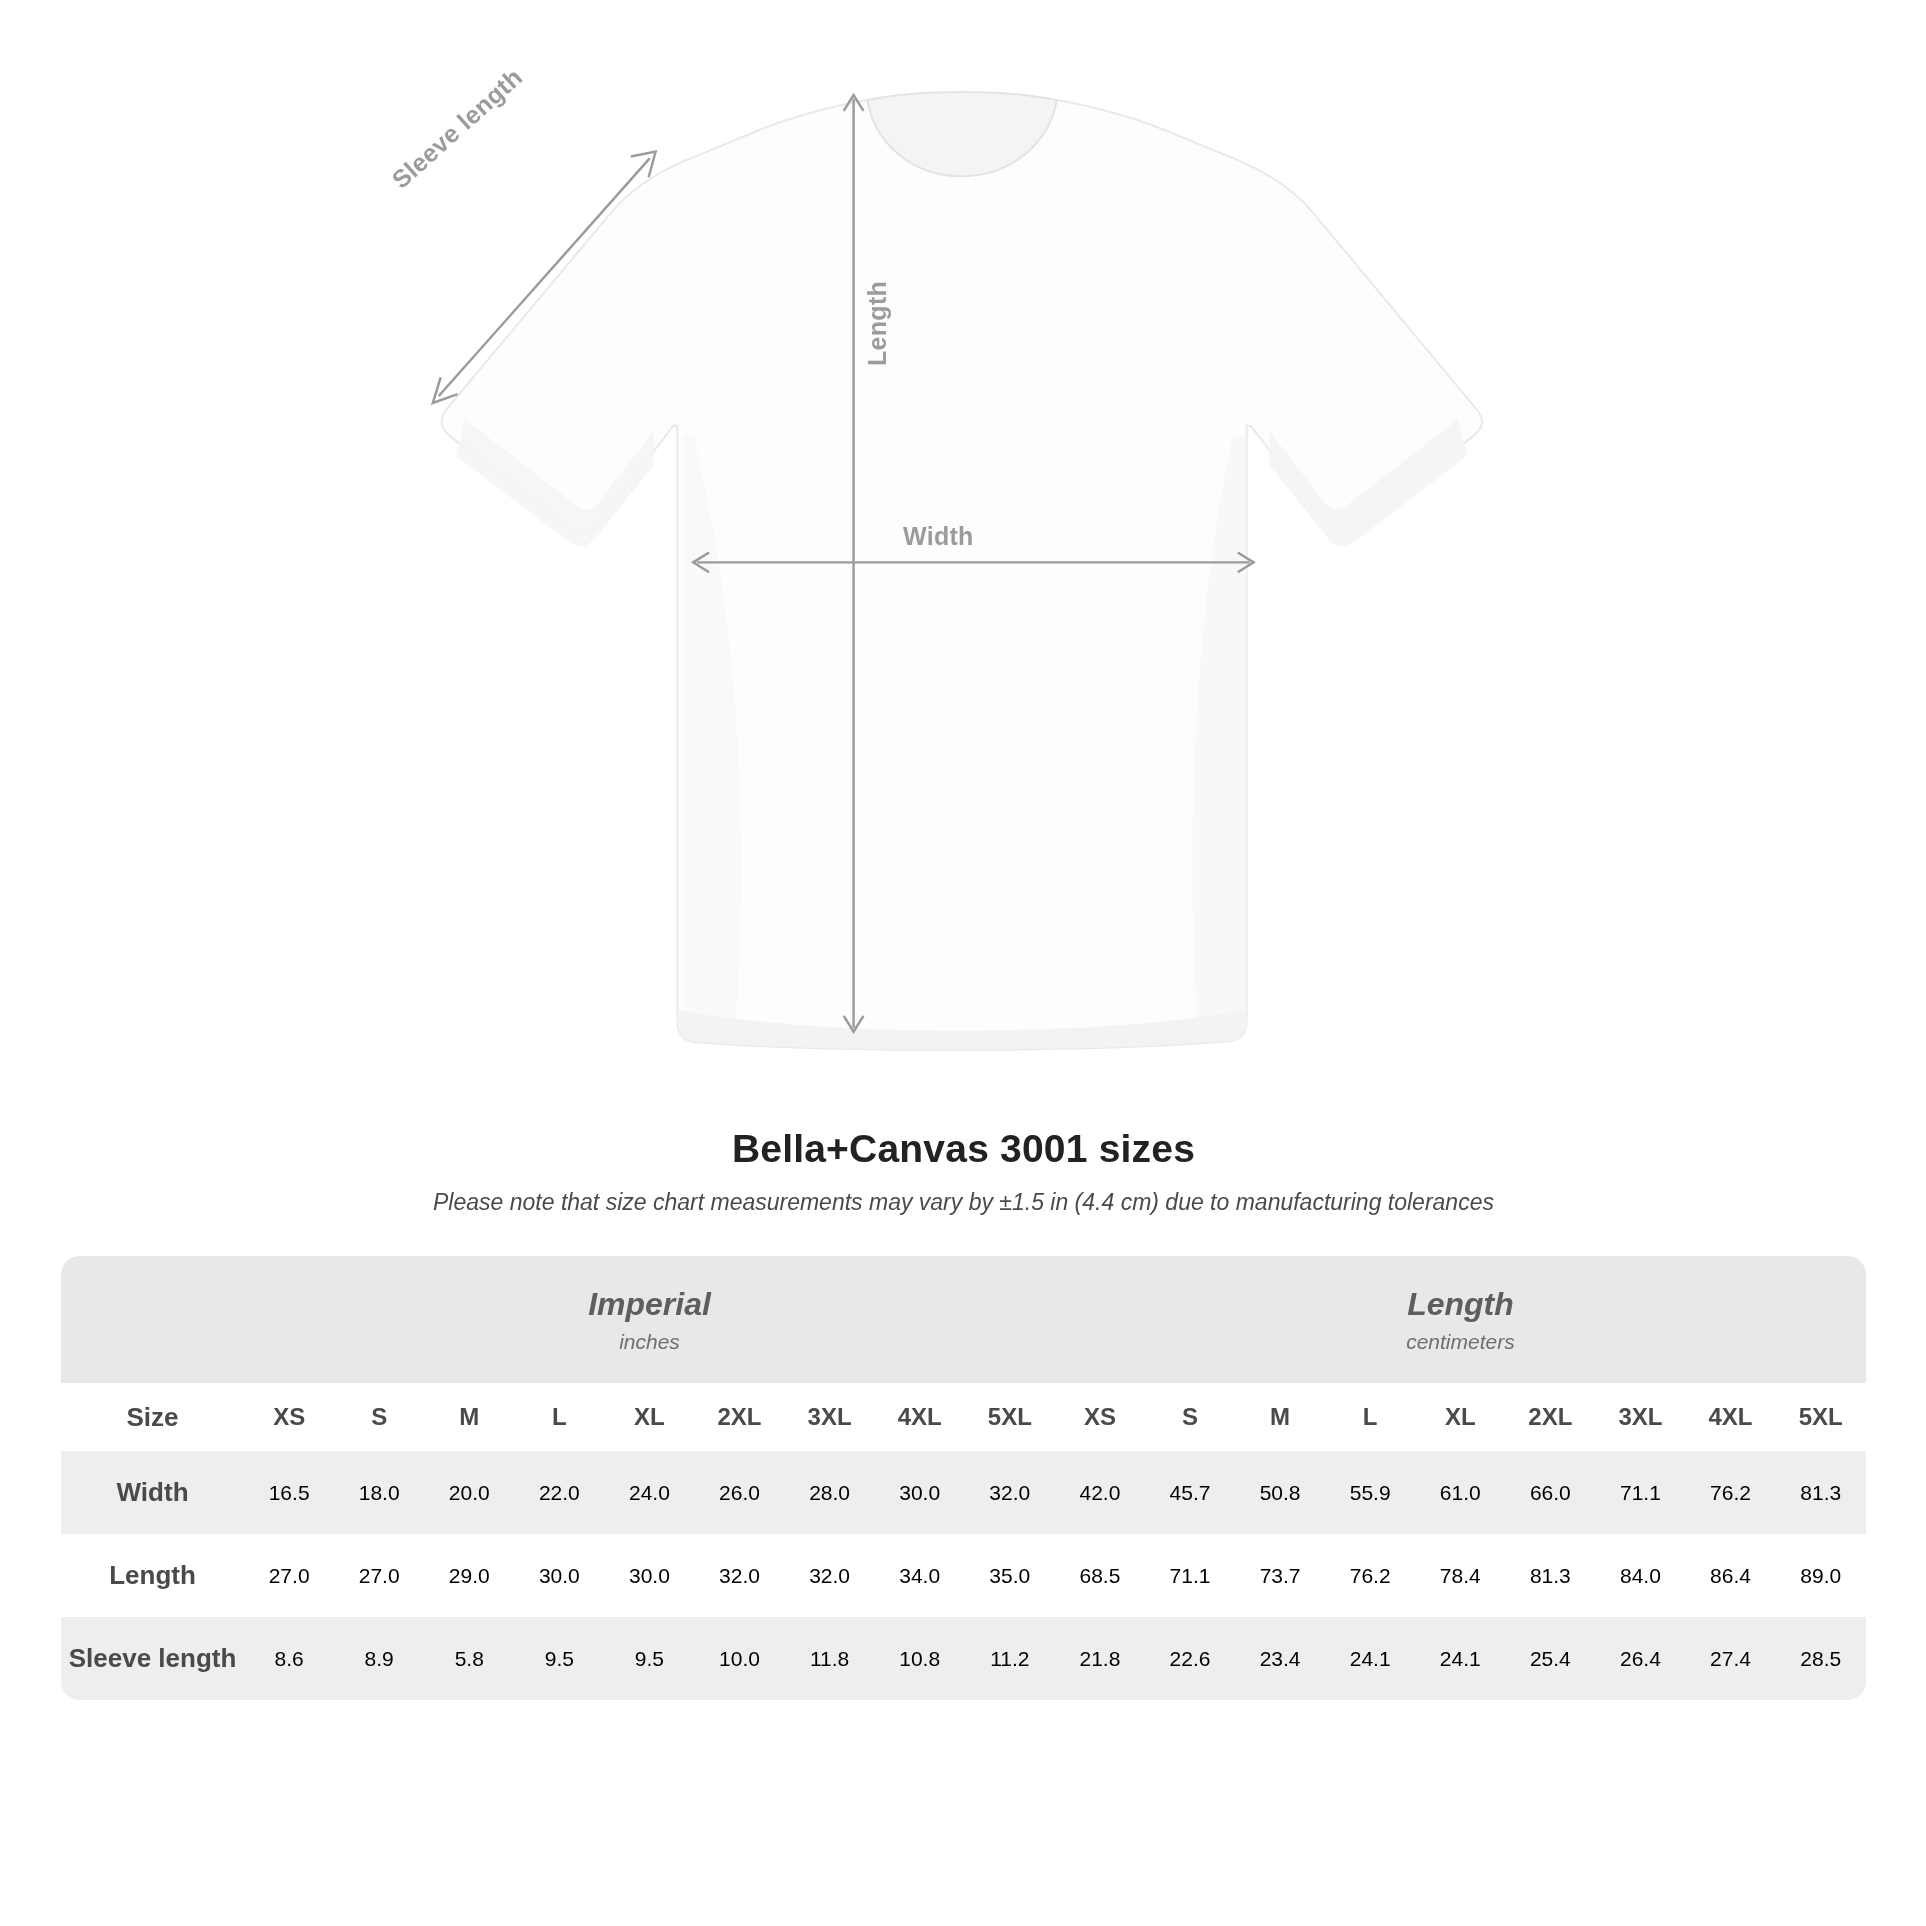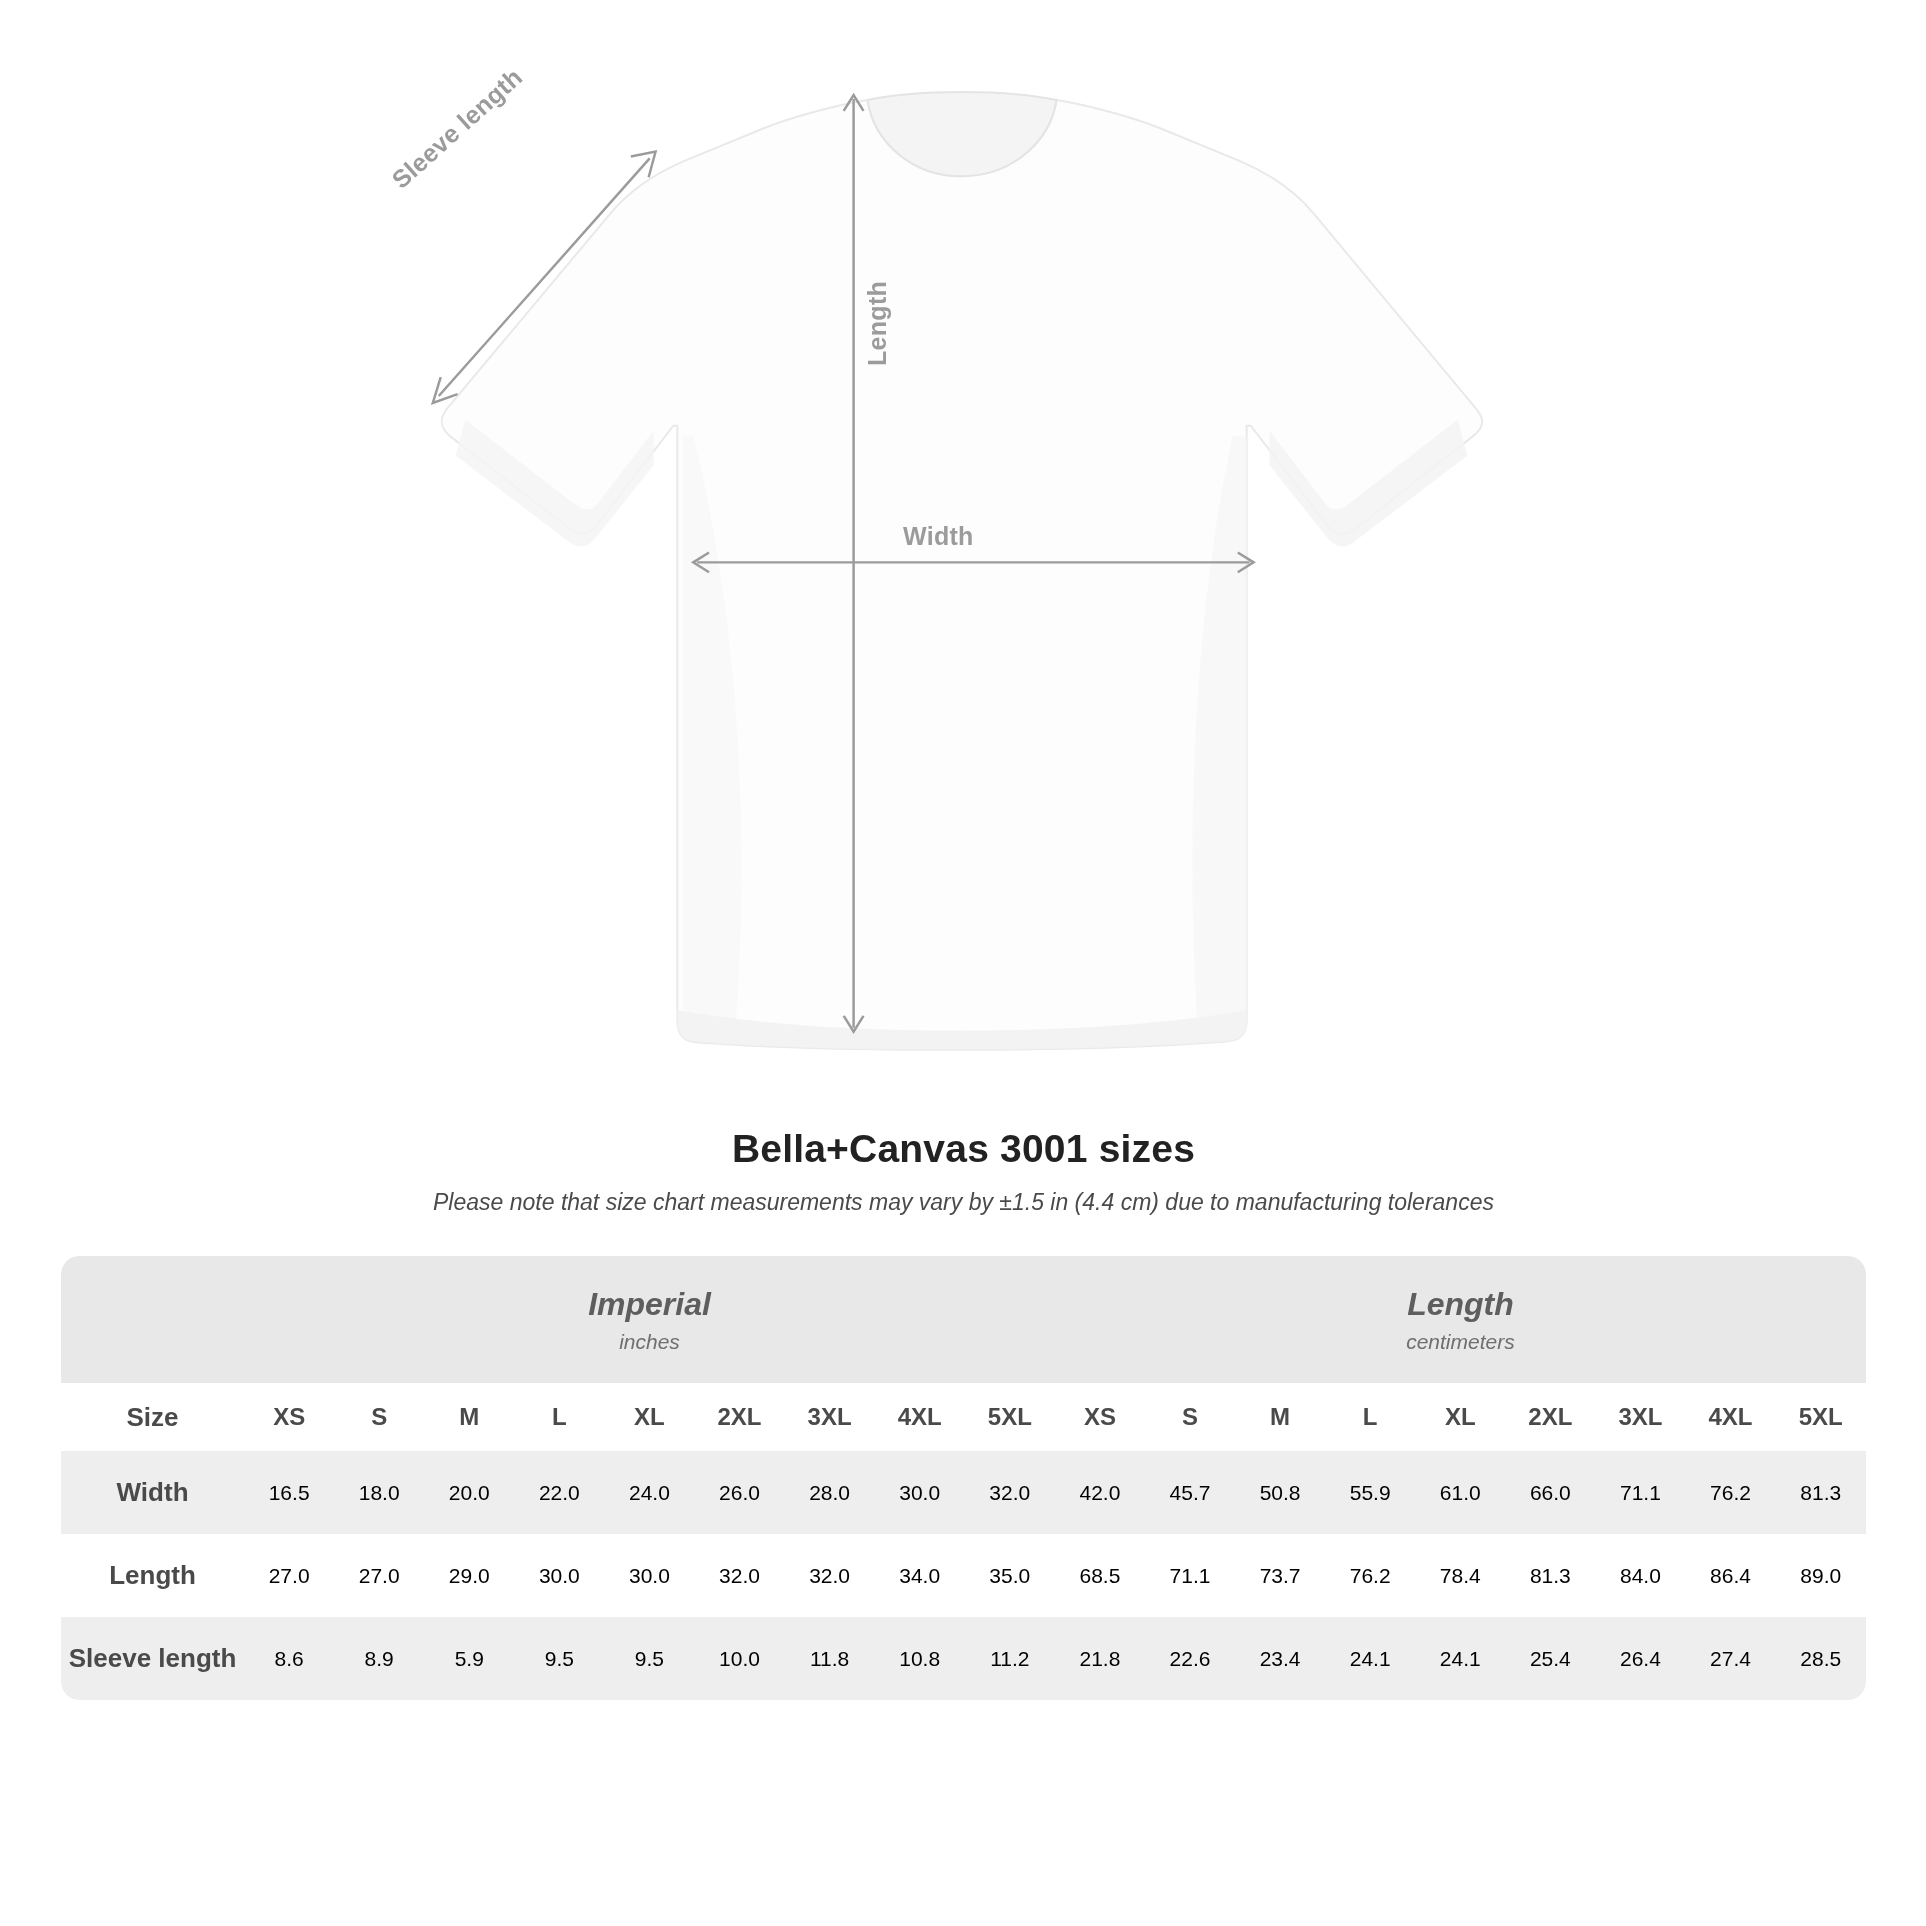--- a/index.html
+++ b/index.html
@@ -308,21 +308,21 @@
             <td>78.4</td>
             <td>81.3</td>
             <td>84.0</td>
             <td>86.4</td>
             <td>89.0</td>
           </tr>
           <tr class="alt">
             <td class="rowlabel">Sleeve length</td>
             <td>8.6</td>
             <td>8.9</td>
-            <td>5.9</td>
+            <td>5.8</td>
             <td>9.5</td>
             <td>9.5</td>
             <td>10.0</td>
             <td>11.8</td>
             <td>10.8</td>
             <td>11.2</td>
             <td>21.8</td>
             <td>22.6</td>
             <td>23.4</td>
             <td>24.1</td>

